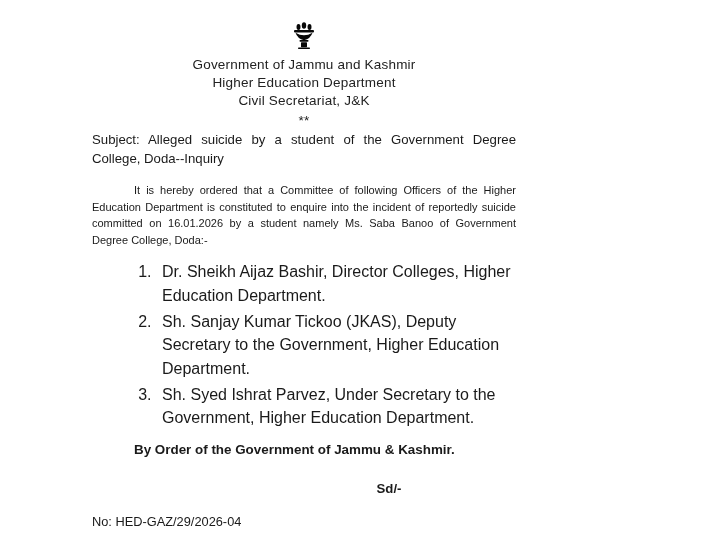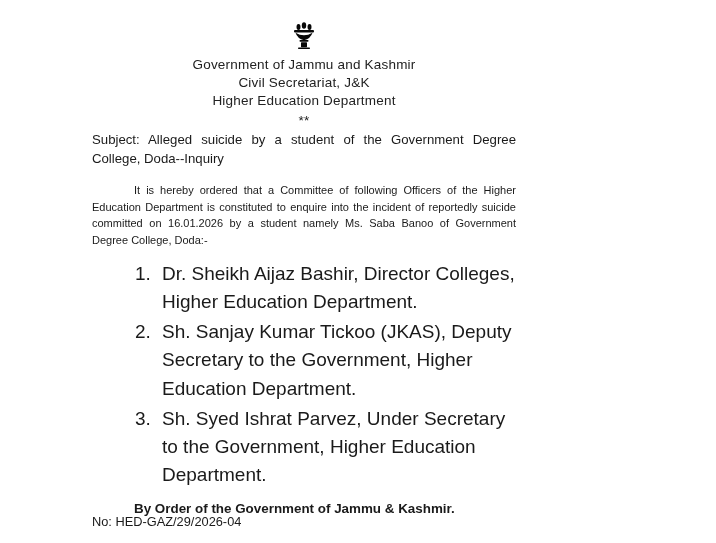--- a/index.html
+++ b/index.html
@@ -100,21 +100,21 @@
     font-size: 11px;
     line-height: 1.5;
     text-align: justify;
     text-indent: 42px;
   }
 
   
   ol.officers {
     margin: 12px 0 0 0;
     padding-left: 64px;
-    font-size: 19px;
+    font-size: 16px;
     line-height: 1.48;
   }
   ol.officers li {
     margin-bottom: 2px;
     padding-left: 6px;
     text-align: left;
   }
 
   .closing-para {
     margin-top: 14px;
@@ -176,22 +176,22 @@
           <rect x="12.5" y="22" width="9" height="1.8" rx="0.8"></rect>
           <rect x="14" y="24.2" width="6" height="5" rx="0.6"></rect>
           <rect x="11" y="29.4" width="12" height="1.6" rx="0.7"></rect>
         </g>
       </svg>
     </span>
   </div>
 
   <div class="header">
     <div>Government of Jammu and Kashmir</div>
+    <div>Higher Education Department</div>
     <div>Civil Secretariat, J&amp;K</div>
-    <div>Higher Education Department</div>
     <div class="stars">**</div>
   </div>
 
   <div class="subject">
     <span class="lbl">Subject:</span>
     <span class="txt">Alleged suicide by a student of the Government Degree College, Doda--Inquiry</span>
   </div>
 
 
   <div class="body-para">It is hereby ordered that a Committee of following Officers of the Higher Education Department is constituted to enquire into the incident of reportedly suicide committed on 16.01.2026 by a student namely Ms. Saba Banoo of Government Degree College, Doda:-</div>

